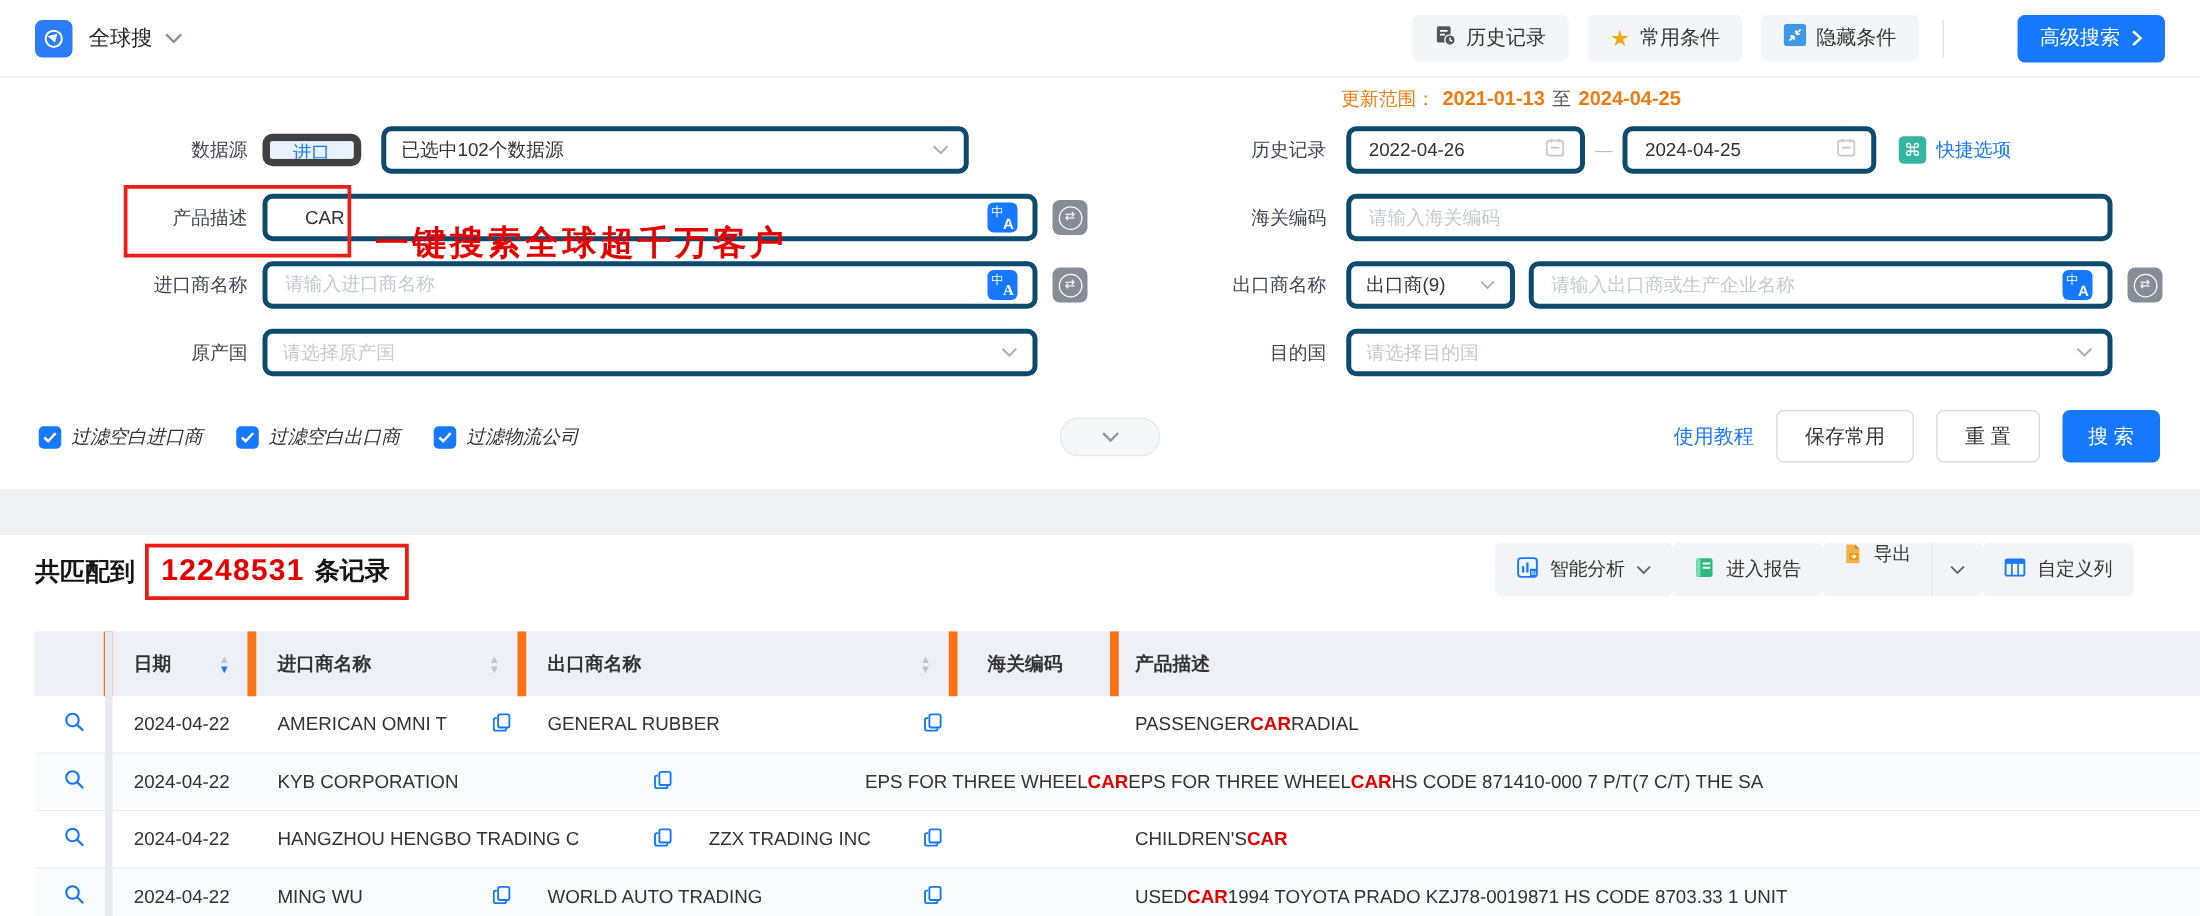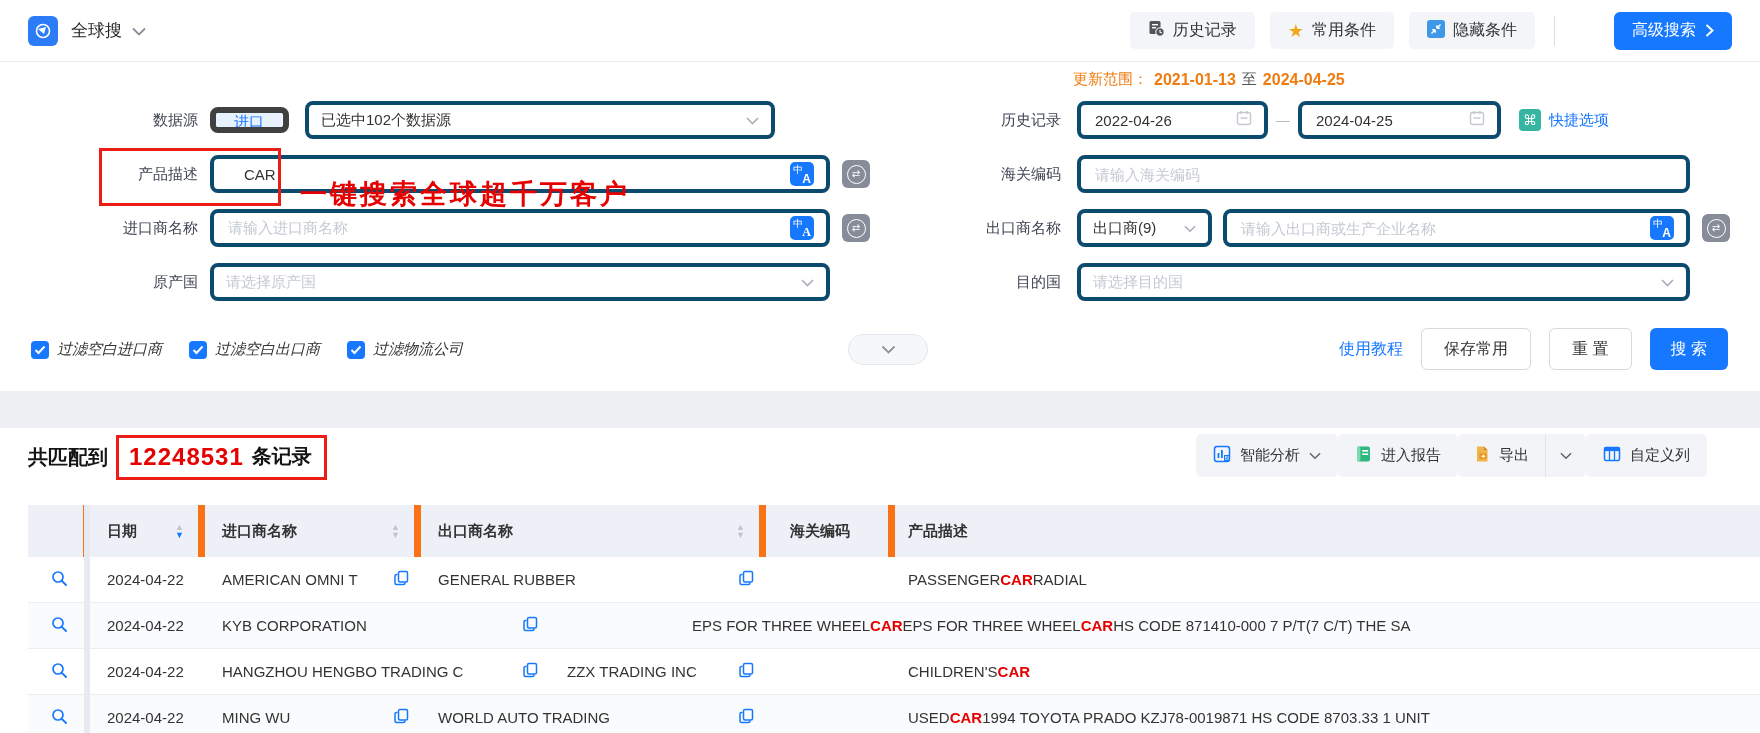--- a/index.html
+++ b/index.html
@@ -83,21 +83,21 @@
   
   .results-head{position:absolute;left:28px;top:432px;height:50px;display:flex;align-items:center;}
   .match-prefix,.match-suffix{font-size:20px;font-weight:bold;color:#141414;}
   .count-box{border:3px solid #ec1c16;padding:5px 12px 6px 10px;margin-left:8px;display:flex;align-items:center;gap:8px;}
   .count-num{font-size:24px;font-weight:bold;color:#e60000;letter-spacing:1px;}
 
   .results-buttons{position:absolute;right:53px;top:434px;height:43px;display:flex;align-items:stretch;}
   .res-btn{background:#f2f4f7;border:none;border-radius:5px;padding:0 17px;display:flex;align-items:center;gap:9px;
     font-size:15px;color:#333;cursor:pointer;font-family:inherit;}
   .export-group{display:flex;align-items:stretch;background:#f2f4f7;border-radius:5px;overflow:hidden;}
-  .export-main{display:flex;align-items:center;gap:9px;padding:0 16px;font-size:15px;color:#333;cursor:pointer;}
+  .export-main{display:flex;gap:9px;padding:0 16px;font-size:15px;color:#333;cursor:pointer;}
   .export-caret{display:flex;align-items:center;padding:0 14px;border-left:1px solid #e1e4ea;cursor:pointer;}
 
   
   .table-wrap{position:absolute;left:28px;top:505px;right:0;bottom:0;overflow:hidden;}
   .scroll-strip{position:absolute;left:56px;top:0;bottom:0;width:6px;background:#e7eaf0;z-index:3;}
   .t-header{display:flex;height:52px;background:#edf0f7;align-items:stretch;}
   .th-cell{display:flex;align-items:center;font-size:15px;font-weight:bold;color:#333;box-sizing:border-box;
     border-right:7px solid #f97316;cursor:pointer;}
   .th-cell.no-sep{border-right:none;}
   .sort{display:flex;flex-direction:column;margin-left:auto;margin-right:14px;line-height:0;}

